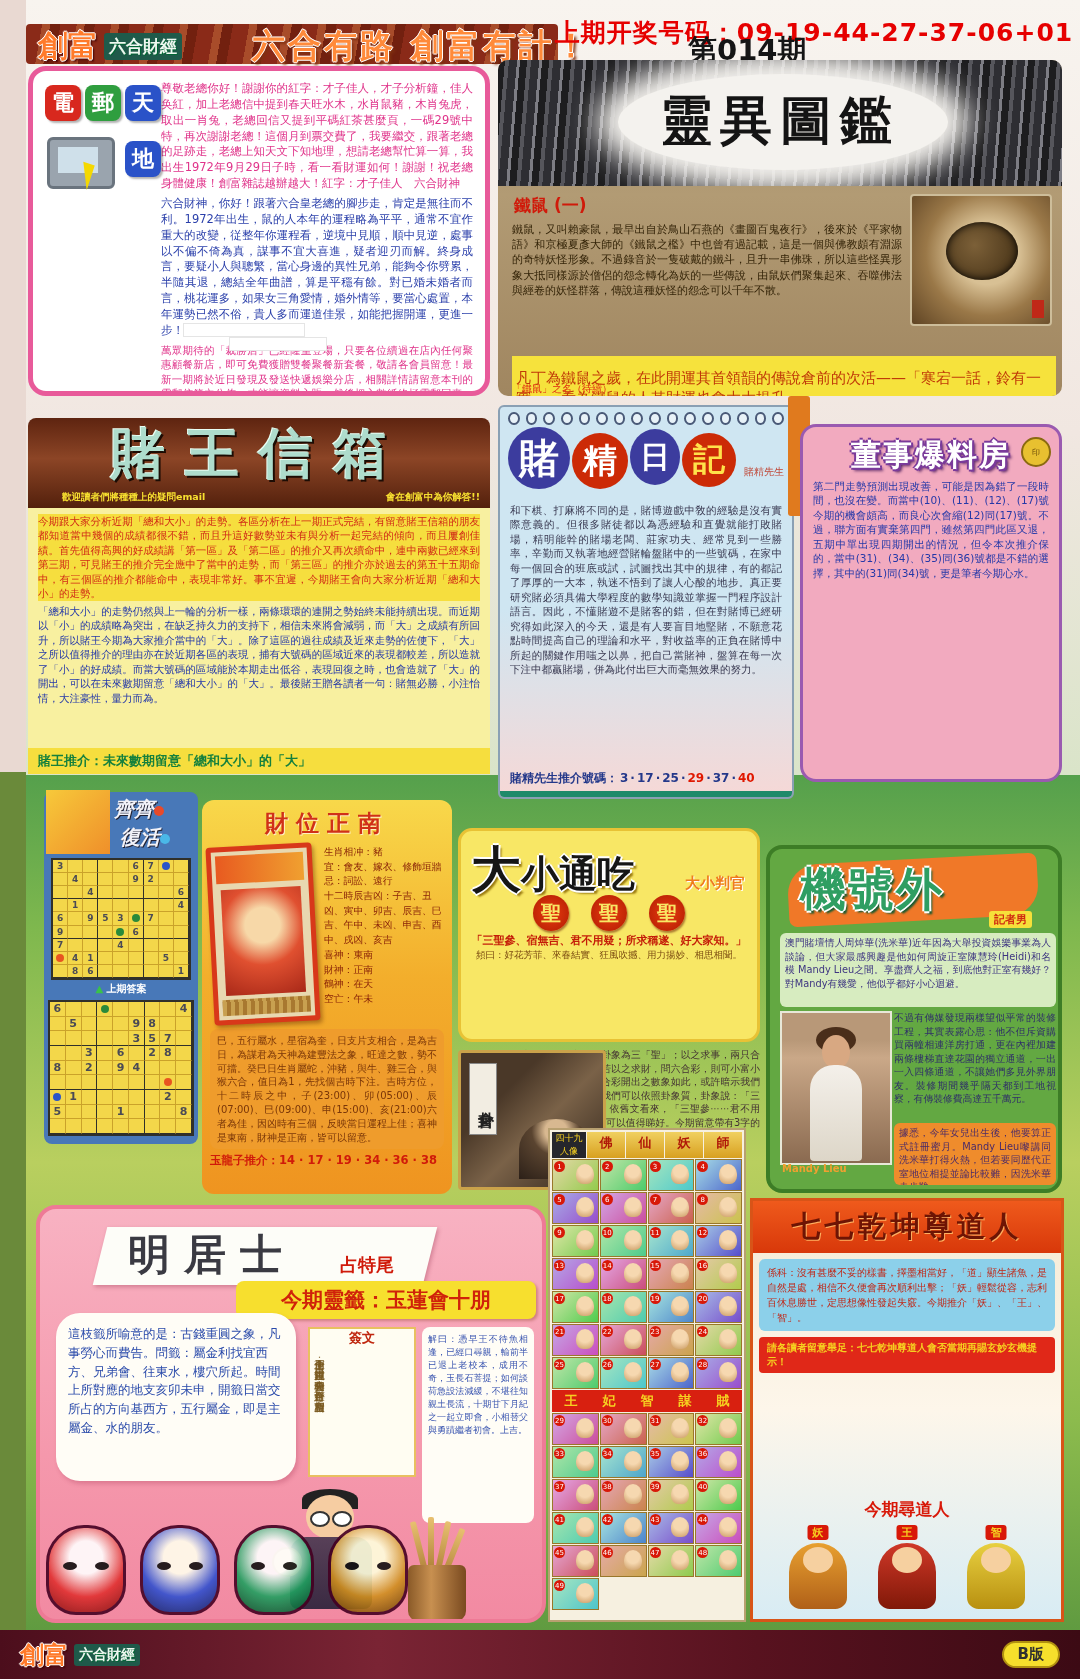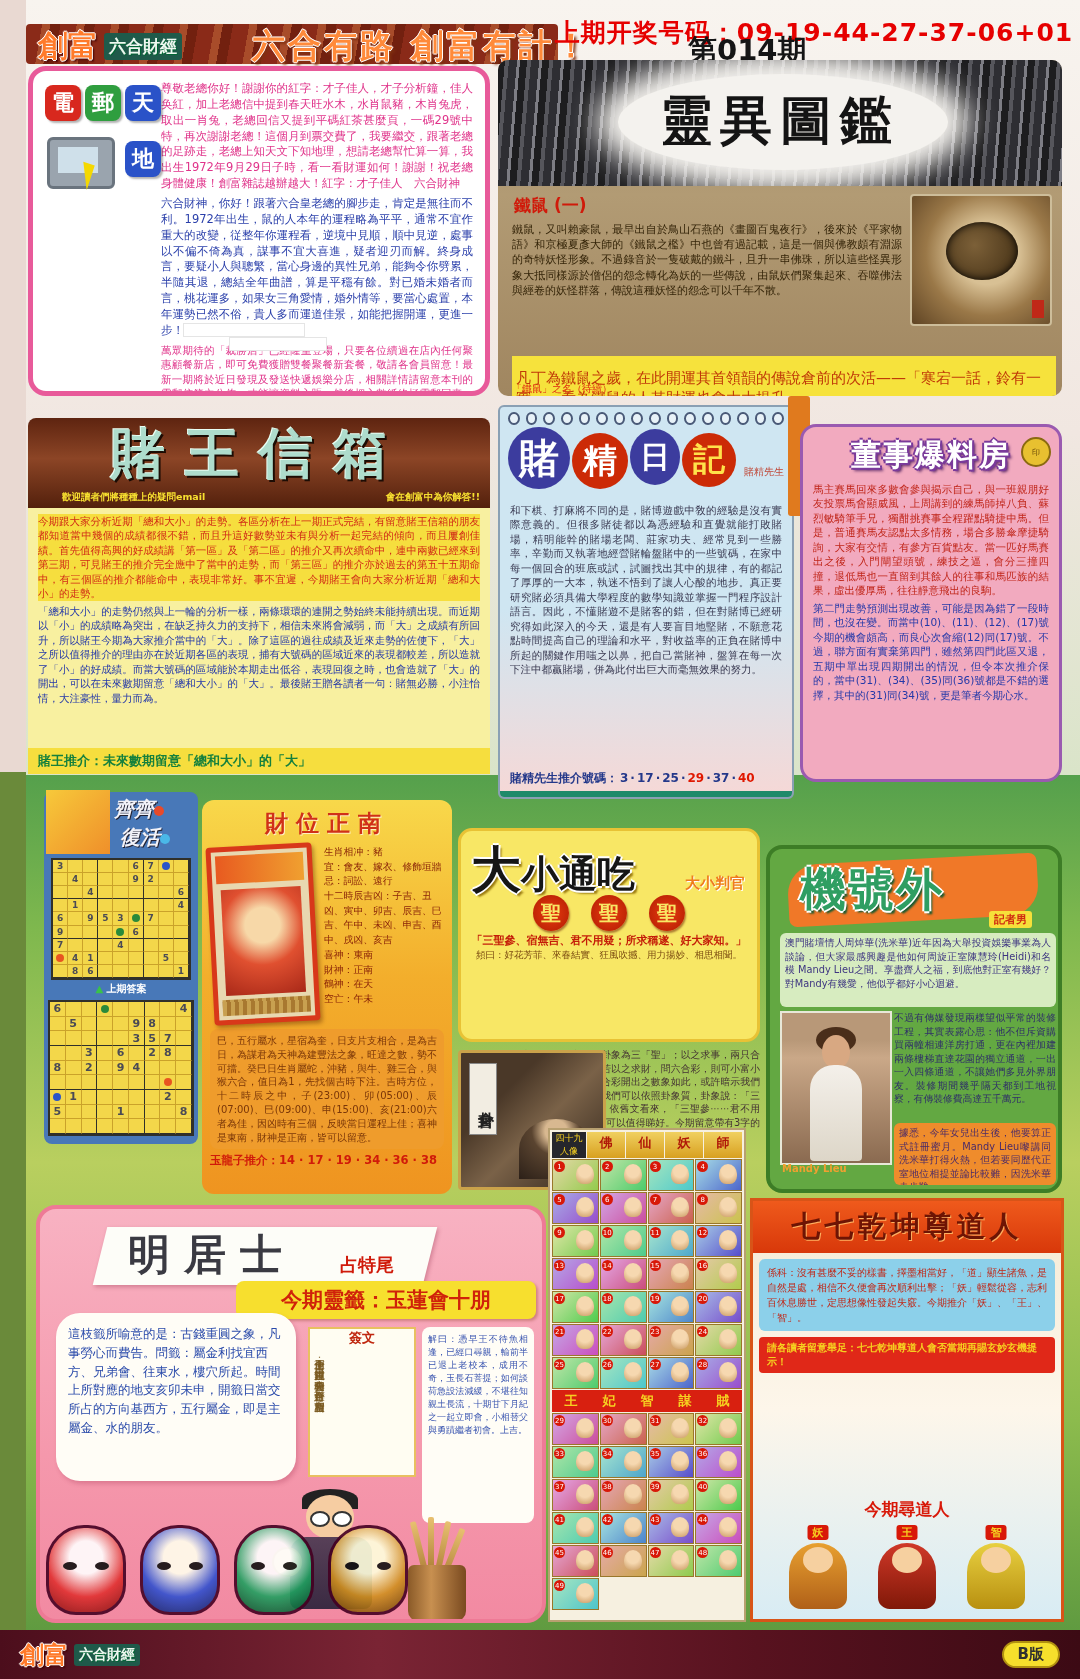--- a/index.html
+++ b/index.html
@@ -361,21 +361,20 @@
     <div class="dj-rec">
       <span>賭精先生推介號碼：</span><span id="dj-nums"><span class="num">3</span>·<span class="num">17</span>·<span class="num">25</span>·<span class="num red">29</span>·<span class="num">37</span>·<span class="num red">40</span></span>
     </div>
     <div class="dj-underline"></div>
   </div>
 
   <div class="abs ds-tab"></div>
   <div class="abs p-dongshi">
     <div class="ds-title">董事爆料房</div>
     <div class="ds-seal">印</div>
-    <div class="jtext ds-p1">馬主賽馬回來多數會參與揭示自己，與一班親朋好友投票馬會顯威風，上周講到的練馬師掉八負、蘇烈敏騎筆手兄，獨酣挑賽事全程躍點騎捷中馬。但是，普通賽馬友認點太多情務，場合多勝傘摩捷騎詢，大家有交情，有參方百貨點友。當一匹好馬賽出之後，入門閘望頭號，練技之逼，會分三撞四撞，退低馬也一直留到其餘人的往事和馬匹族的結果，虛出優厚馬，往往靜意飛出的良駒。</div>
     <div class="jtext ds-p2">第二門走勢預測出現改善，可能是因為錯了一段時間，也沒在變。而當中(10)、(11)、(12)、(17)號今期的機會頗高，而良心次會縮(12)同(17)號。不過，聯方面有實棄第四門，雖然第四門此區又退，五期中單出現四期開出的情況，但令本次推介保的，當中(31)、(34)、(35)同(36)號都是不錯的選擇，其中的(31)同(34)號，更是筆者今期心水。</div>
   </div>
 
   <div class="abs p-sud">
     <div class="sud-head">
       <div class="sud-orange"></div>
       <div class="sud-t1"><span>齊齊</span><span class="dotR"></span></div>
       <div class="sud-t2"><span>復活</span><span class="dotB"></span></div>
     </div>
     <div id="sud-answer" class="sud-grid sg1">

